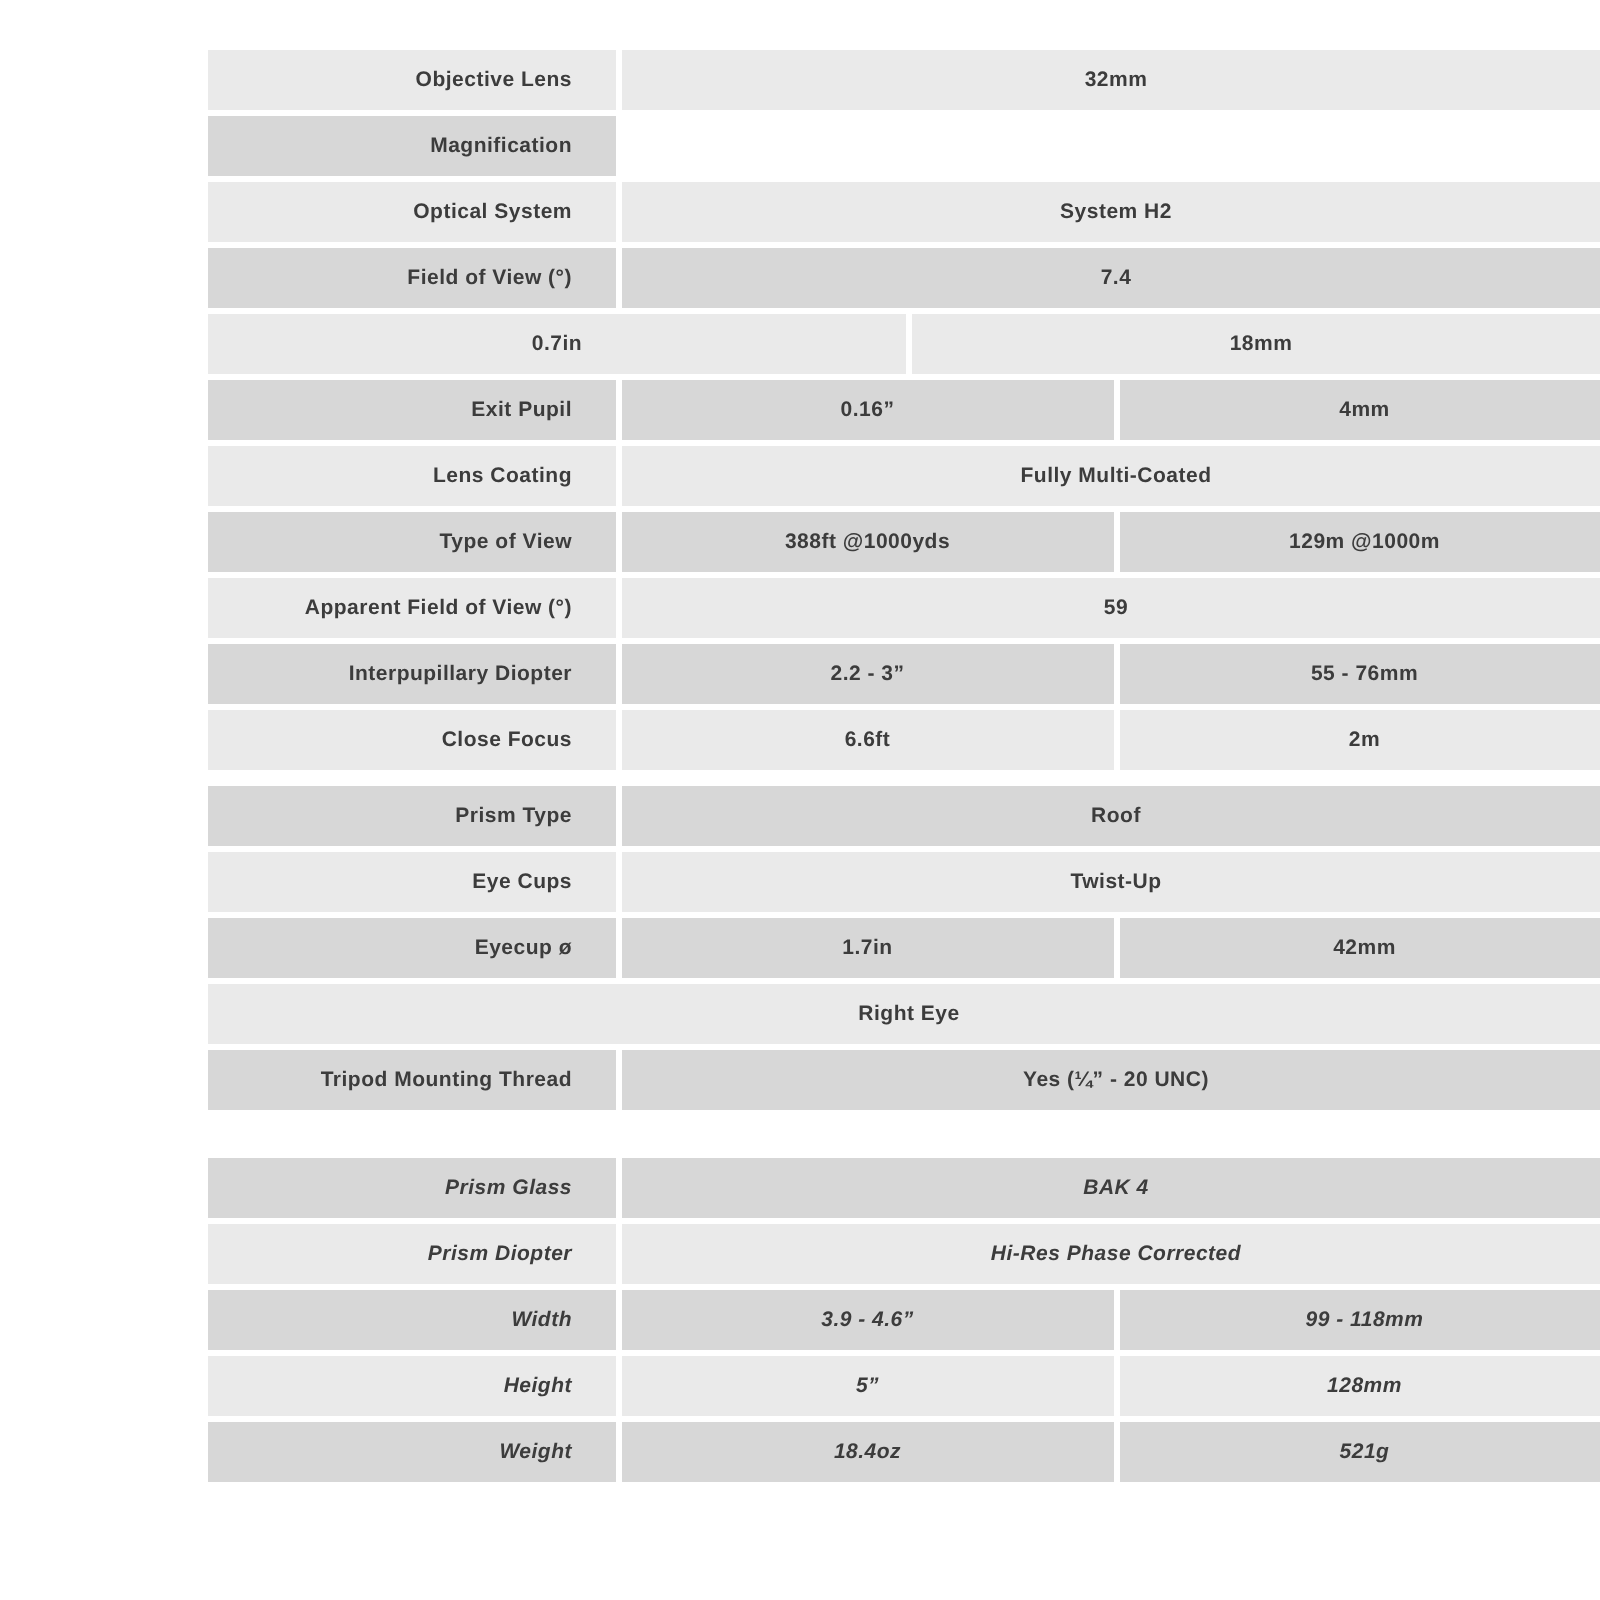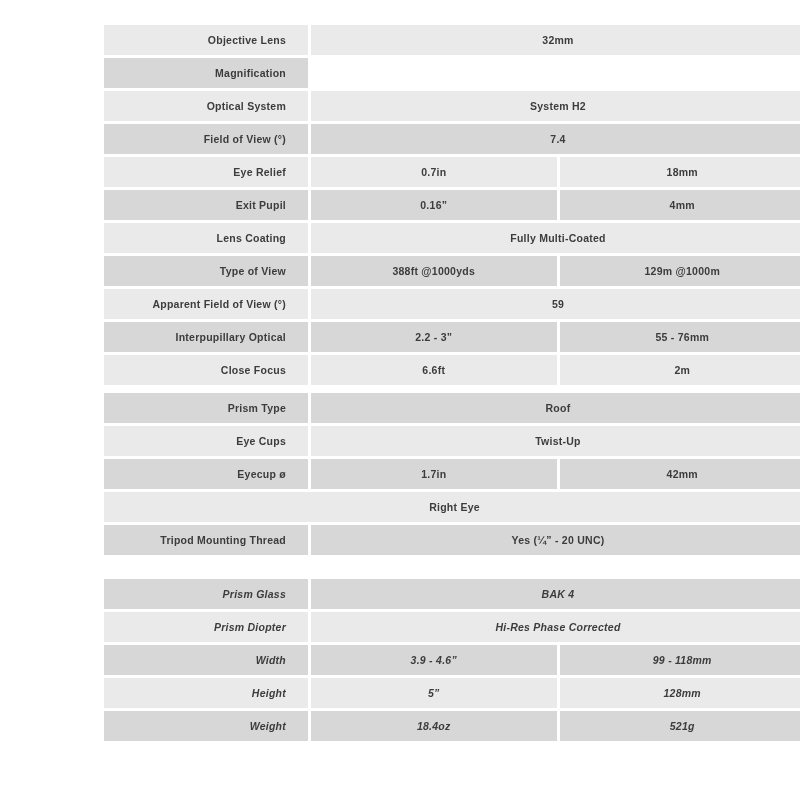--- a/index.html
+++ b/index.html
@@ -71,21 +71,20 @@
       </div>
       <div class="spec-row">
         <div class="cell label-cell">Optical System</div>
         <div class="cell value-cell">System H2</div>
       </div>
       <div class="spec-row">
         <div class="cell label-cell">Field of View (°)</div>
         <div class="cell value-cell">7.4</div>
       </div>
       <div class="spec-row">
-        <div class="cell label-cell">Eye Relief</div>
         <div class="cell value-cell">0.7in</div>
         <div class="cell value-cell">18mm</div>
       </div>
       <div class="spec-row">
         <div class="cell label-cell">Exit Pupil</div>
         <div class="cell value-cell">0.16”</div>
         <div class="cell value-cell">4mm</div>
       </div>
       <div class="spec-row">
         <div class="cell label-cell">Lens Coating</div>
@@ -94,21 +93,21 @@
       <div class="spec-row">
         <div class="cell label-cell">Type of View</div>
         <div class="cell value-cell">388ft @1000yds</div>
         <div class="cell value-cell">129m @1000m</div>
       </div>
       <div class="spec-row">
         <div class="cell label-cell">Apparent Field of View (°)</div>
         <div class="cell value-cell">59</div>
       </div>
       <div class="spec-row">
-        <div class="cell label-cell">Interpupillary Optical</div>
+        <div class="cell label-cell">Interpupillary Diopter</div>
         <div class="cell value-cell">2.2 - 3”</div>
         <div class="cell value-cell">55 - 76mm</div>
       </div>
       <div class="spec-row">
         <div class="cell label-cell">Close Focus</div>
         <div class="cell value-cell">6.6ft</div>
         <div class="cell value-cell">2m</div>
       </div>
     </section>
     <section class="spec-table start-dark gap-small">

